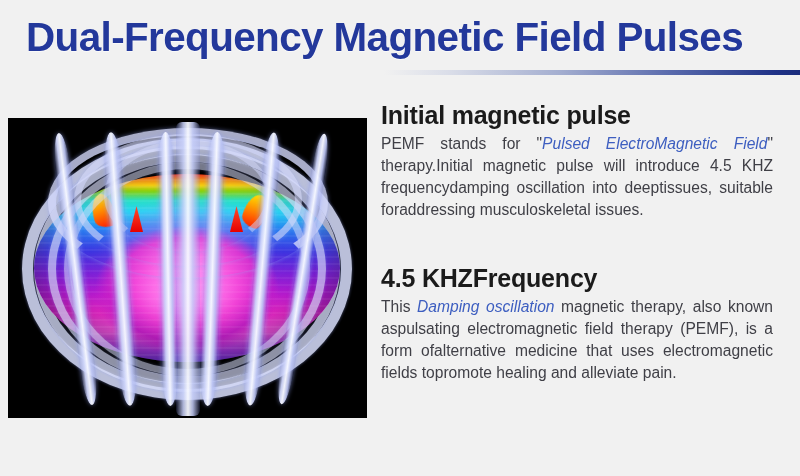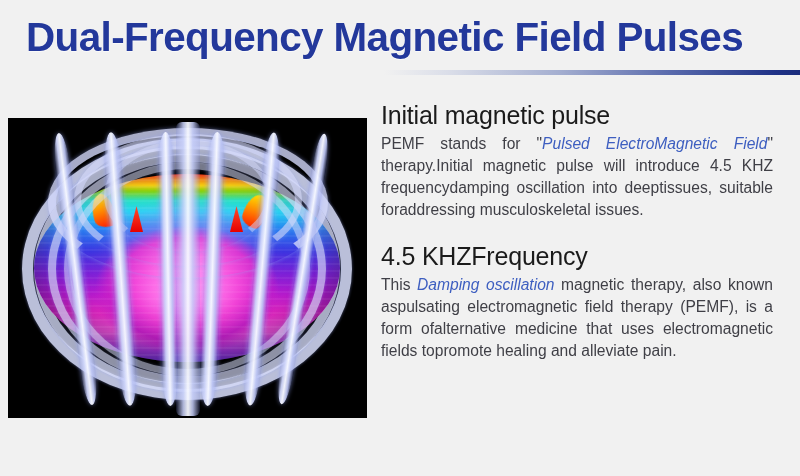--- a/index.html
+++ b/index.html
@@ -232,42 +232,42 @@
   
   .text-column {
     position: absolute;
     left: 381px;
     top: 12px;
     width: 392px;
   }
 
   .section-heading {
     font-size: 25px;
-    font-weight: 400;
+    font-weight: 700;
     color: #1b1b1b;
     line-height: 30px;
     letter-spacing: -0.2px;
     margin: 0;
   }
 
   .section-body {
     font-size: 15.6px;
     line-height: 22px;
     color: #3f3f46;
     text-align: justify;
     margin-top: 3px;
   }
 
   .section-body .hl {
     color: #3d5ec0;
     font-style: italic;
   }
 
   .section-2 {
-    margin-top: 20px;
+    margin-top: 42px;
   }
 </style>
 </head>
 <body>
 
 <div class="header">
   <div class="page-title">Dual-Frequency Magnetic Field Pulses</div>
   <div class="title-rule"></div>
 </div>
 

